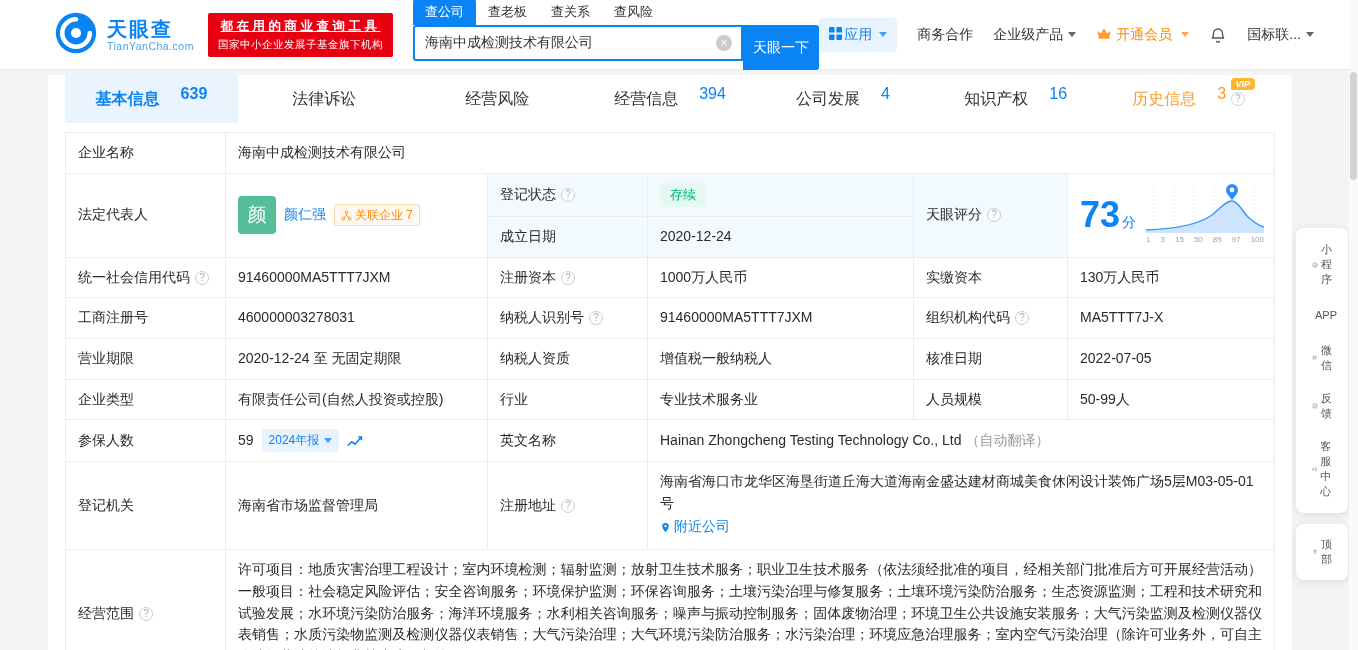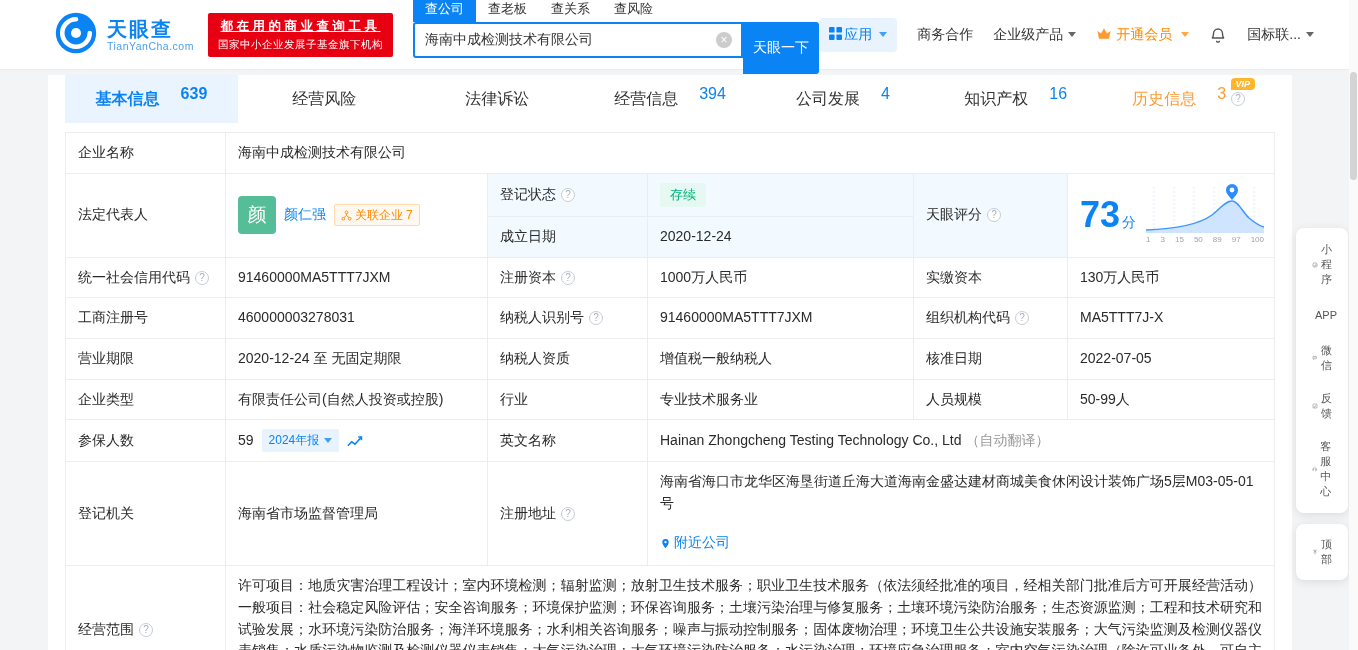--- a/index.html
+++ b/index.html
@@ -21,21 +21,21 @@
   .search-tabs { display:flex; align-items:flex-end; }
   .search-tab { font-size:13px; color:#333; padding:4px 12px; cursor:pointer; }
   .search-tab.active { background:#0a83f5; color:#fff; border-radius:3px 3px 0 0; }
   .search-row { display:flex; }
   .search-input-wrap { width:330px; height:36px; border:2px solid #0a83f5; background:#fff;
     display:flex; align-items:center; border-radius:3px 0 0 3px; }
   .search-input-wrap input { flex:1; border:none; outline:none; font-size:14px; padding:0 10px; color:#333;
     font-family:inherit; background:transparent; }
   .clear { width:16px; height:16px; border-radius:50%; background:#ccc; color:#fff; font-size:12px;
     line-height:16px; text-align:center; margin-right:9px; cursor:pointer; flex:0 0 auto; }
-  .search-btn { width:76px; height:52px; background:#0a83f5; color:#fff; border:none; font-size:14px;
+  .search-btn { width:76px; height:45px; background:#0a83f5; color:#fff; border:none; font-size:14px;
     border-radius:0 3px 3px 0; cursor:pointer; font-family:inherit; }
 
   .top-nav { margin-left:auto; display:flex; align-items:center; gap:20px; font-size:14px; color:#333; padding-right:26px; }
   .caret { display:inline-block; width:0; height:0; border-left:4px solid transparent;
     border-right:4px solid transparent; border-top:5px solid currentColor; margin-left:5px; vertical-align:middle; opacity:.75; }
   .apps-pill { background:#e8f3fe; color:#0a83f5; padding:8px 10px; border-radius:4px;
     display:flex; align-items:center; gap:2px; cursor:pointer; }
   .nav-item { cursor:pointer; white-space:nowrap; display:flex; align-items:center; }
   .vip-link { color:#ff8a00; display:flex; align-items:center; gap:4px; cursor:pointer; }
   .bell { display:flex; align-items:center; cursor:pointer; }
@@ -74,21 +74,21 @@
   .score-num { white-space:nowrap; }
   .score-num .big { font-size:36px; font-weight:bold; color:#0a83f5; }
   .score-num .unit { font-size:14px; color:#0a83f5; margin-left:2px; }
   .score-chart { display:flex; flex-direction:column; }
   .axis { display:flex; justify-content:space-between; width:118px; font-size:8px; color:#9aa3af; margin-top:1px; }
   .insured { display:flex; align-items:center; gap:8px; }
   .year-badge { display:inline-flex; align-items:center; background:#e8f3fe; color:#0a83f5; font-size:12px;
     padding:2px 7px; border-radius:2px; cursor:pointer; white-space:nowrap; }
   .trend { display:flex; align-items:center; cursor:pointer; }
   .gray { color:#999; }
-  .nearby { color:#0a83f5; font-size:14px; display:inline-flex; align-items:center; gap:3px; margin-top:18px;justify-content:center; }
+  .nearby { color:#0a83f5; font-size:14px; display:inline-flex; align-items:center; gap:3px; margin-top:2px;justify-content:center; }
   .scope { line-height:2.05; text-align:justify; }
 
   
   .side-toolbar { position:absolute; right:10px; top:228px; width:52px; background:#fff; border-radius:8px;
     box-shadow:0 2px 10px rgba(0,0,0,.10); padding:5px 0; display:flex; flex-direction:column; z-index:10; }
   .side-item { display:flex; flex-direction:row; align-items:center; gap:3px; padding:9px 16px; cursor:pointer; }
   .side-item span.lab { font-size:11px; color:#555; }
   .top-card { position:absolute; right:10px; top:524px; width:52px; background:#fff; border-radius:8px;
     box-shadow:0 2px 10px rgba(0,0,0,.10); padding:4px 0; z-index:10; }
 
@@ -176,24 +176,24 @@
 </div>
 
 <div class="main">
 
   <div class="tabs">
     <div class="tab active">
       <span>基本信息</span>
       <span class="count">639</span>
     </div>
     <div class="tab">
+      <span>法律诉讼</span>
+    </div>
+    <div class="tab">
       <span>经营风险</span>
-    </div>
-    <div class="tab">
-      <span>法律诉讼</span>
     </div>
     <div class="tab">
       <span>经营信息</span>
       <span class="count">394</span>
     </div>
     <div class="tab">
       <span>公司发展</span>
       <span class="count">4</span>
     </div>
     <div class="tab">

